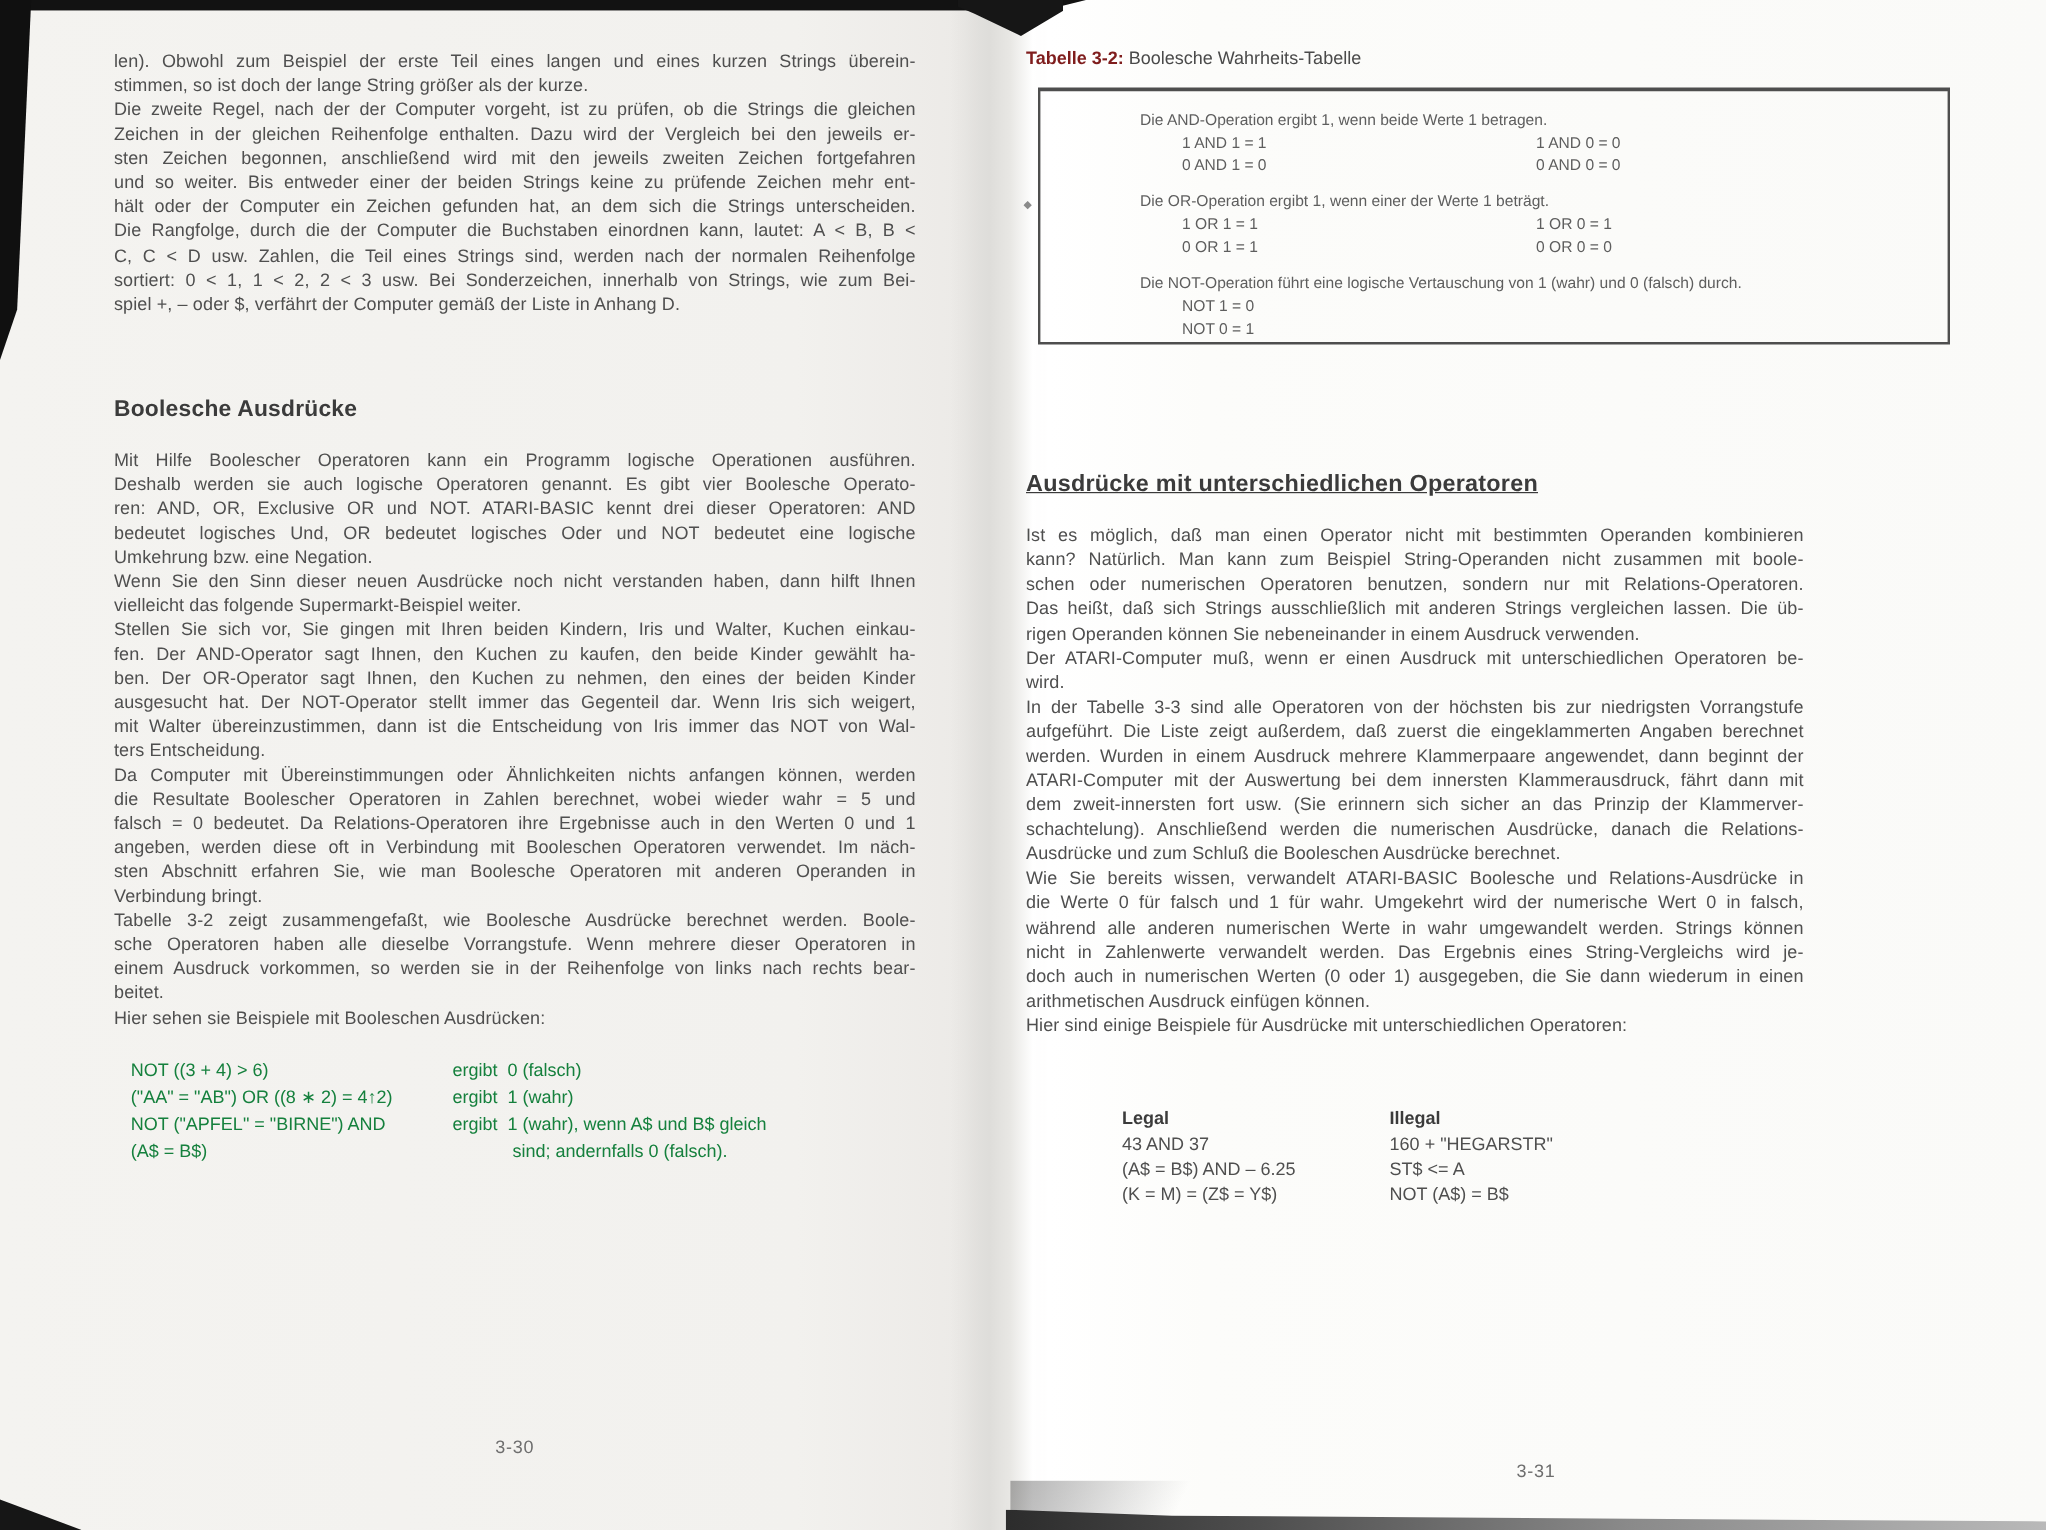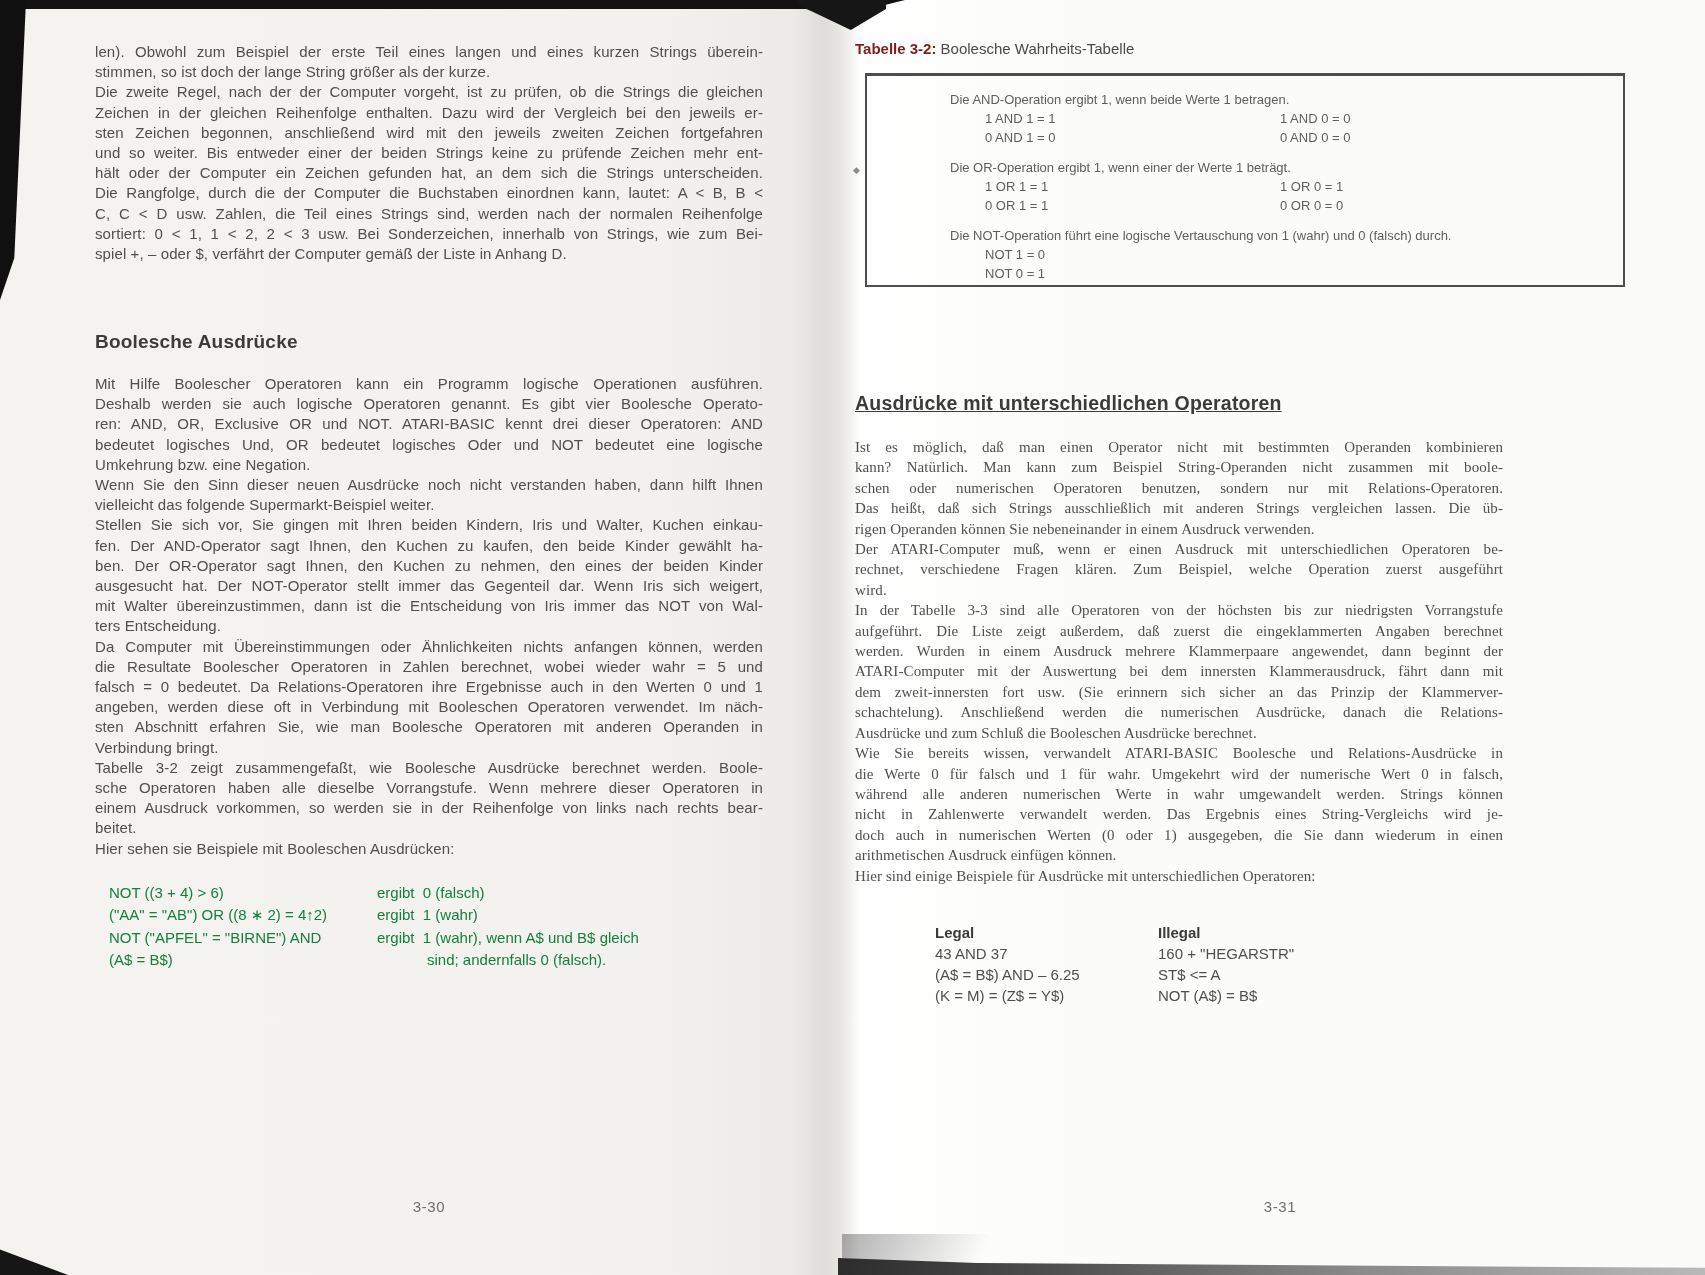--- a/index.html
+++ b/index.html
@@ -59,21 +59,21 @@
   .truth-row{display:grid;grid-template-columns:295px 1fr;padding-left:35px;}
   .margin-mark{position:absolute;left:853px;top:165px;font-size:9px;color:#8a8a8a;}
   
   .legal-col{position:absolute;top:922px;font-size:15px;line-height:21px;color:#4f4f4f;}
   .legal-col .hdr{font-weight:bold;color:#3b3b3b;}
   .legal-pos{left:935px;}
   .illegal-pos{left:1158px;}
   
   .pagenum{position:absolute;top:1198px;font-size:15px;color:#6e6e6e;letter-spacing:.6px;}
   .pn-left{left:95px;width:668px;text-align:center;}
-  .pn-right{left:855px;width:850px;text-align:center;}
+  .pn-right{left:855px;width:850px;text-align:center;margin-top:20px;}
 </style>
 </head>
 <body>
 
 <div class="page-left"></div>
 <div class="page-right"></div>
 <div class="gutter"></div>
 <div class="edge-top"></div>
 <div class="edge-gutter-top"></div>
 <div class="edge-left"></div>
@@ -182,28 +182,27 @@
       </div>
       <div class="truth-row">
         <div>NOT 0 = 1</div>
       </div>
     </div>
   </div>
 </div>
 
 <div class="h-section h-right">Ausdrücke mit unterschiedlichen Operatoren</div>
 
-<div class="col para" style="left:855px;top:437px;width:648px;line-height:20.4px;font-family:Liberation Serif, serif;">
+<div class="col para" style="left:855px;top:437px;width:648px;line-height:20.4px;">
     <div class="tline">Ist es möglich, daß man einen Operator nicht mit bestimmten Operanden kombinieren</div>
     <div class="tline">kann? Natürlich. Man kann zum Beispiel String-Operanden nicht zusammen mit boole-</div>
     <div class="tline">schen oder numerischen Operatoren benutzen, sondern nur mit Relations-Operatoren.</div>
     <div class="tline">Das heißt, daß sich Strings ausschließlich mit anderen Strings vergleichen lassen. Die üb-</div>
     <div class="tline nj">rigen Operanden können Sie nebeneinander in einem Ausdruck verwenden.</div>
     <div class="tline">Der ATARI-Computer muß, wenn er einen Ausdruck mit unterschiedlichen Operatoren be-</div>
-    <div class="tline">rechnet, verschiedene Fragen klären. Zum Beispiel, welche Operation zuerst ausgeführt</div>
     <div class="tline nj">wird.</div>
     <div class="tline">In der Tabelle 3-3 sind alle Operatoren von der höchsten bis zur niedrigsten Vorrangstufe</div>
     <div class="tline">aufgeführt. Die Liste zeigt außerdem, daß zuerst die eingeklammerten Angaben berechnet</div>
     <div class="tline">werden. Wurden in einem Ausdruck mehrere Klammerpaare angewendet, dann beginnt der</div>
     <div class="tline">ATARI-Computer mit der Auswertung bei dem innersten Klammerausdruck, fährt dann mit</div>
     <div class="tline">dem zweit-innersten fort usw. (Sie erinnern sich sicher an das Prinzip der Klammerver-</div>
     <div class="tline">schachtelung). Anschließend werden die numerischen Ausdrücke, danach die Relations-</div>
     <div class="tline nj">Ausdrücke und zum Schluß die Booleschen Ausdrücke berechnet.</div>
     <div class="tline">Wie Sie bereits wissen, verwandelt ATARI-BASIC Boolesche und Relations-Ausdrücke in</div>
     <div class="tline">die Werte 0 für falsch und 1 für wahr. Umgekehrt wird der numerische Wert 0 in falsch,</div>

